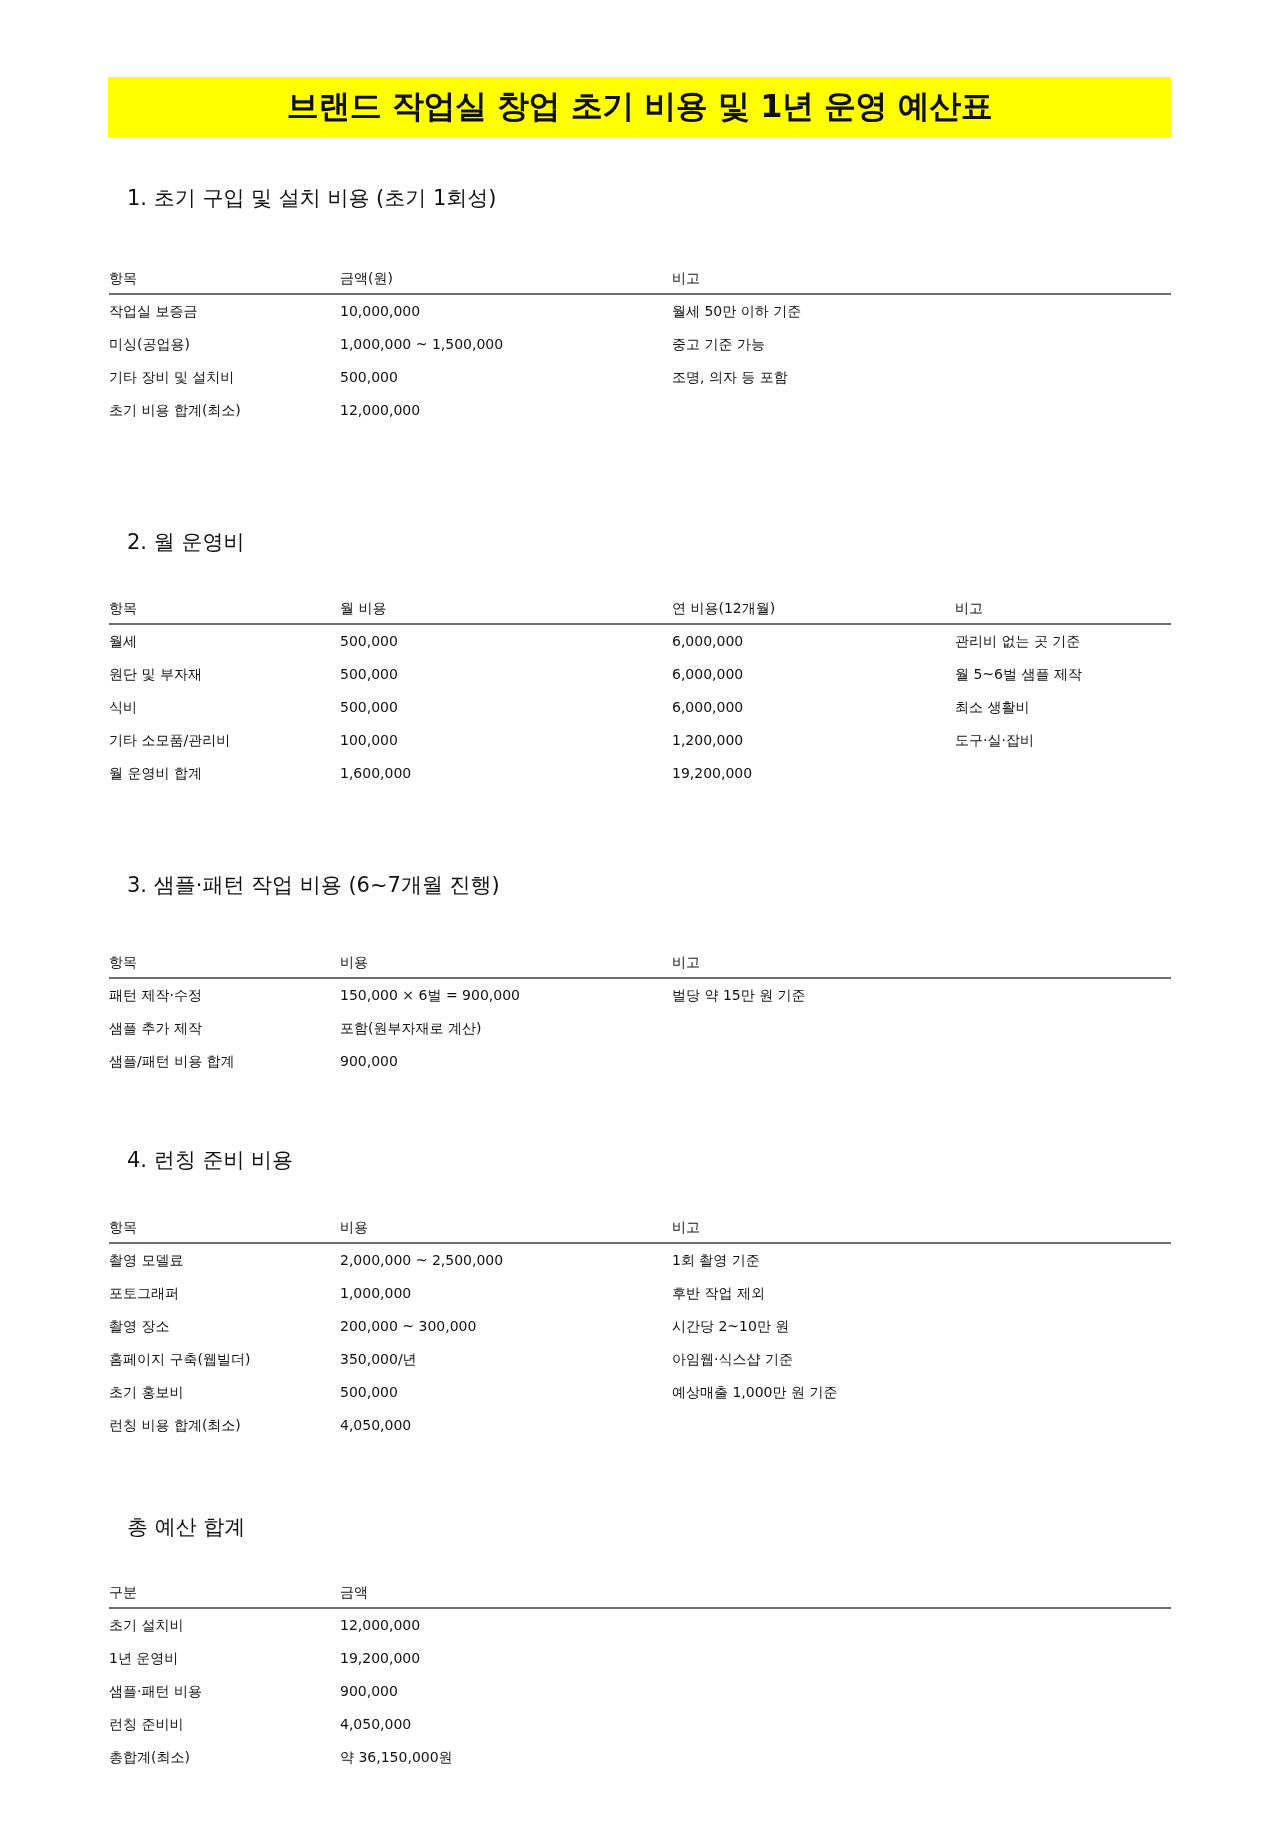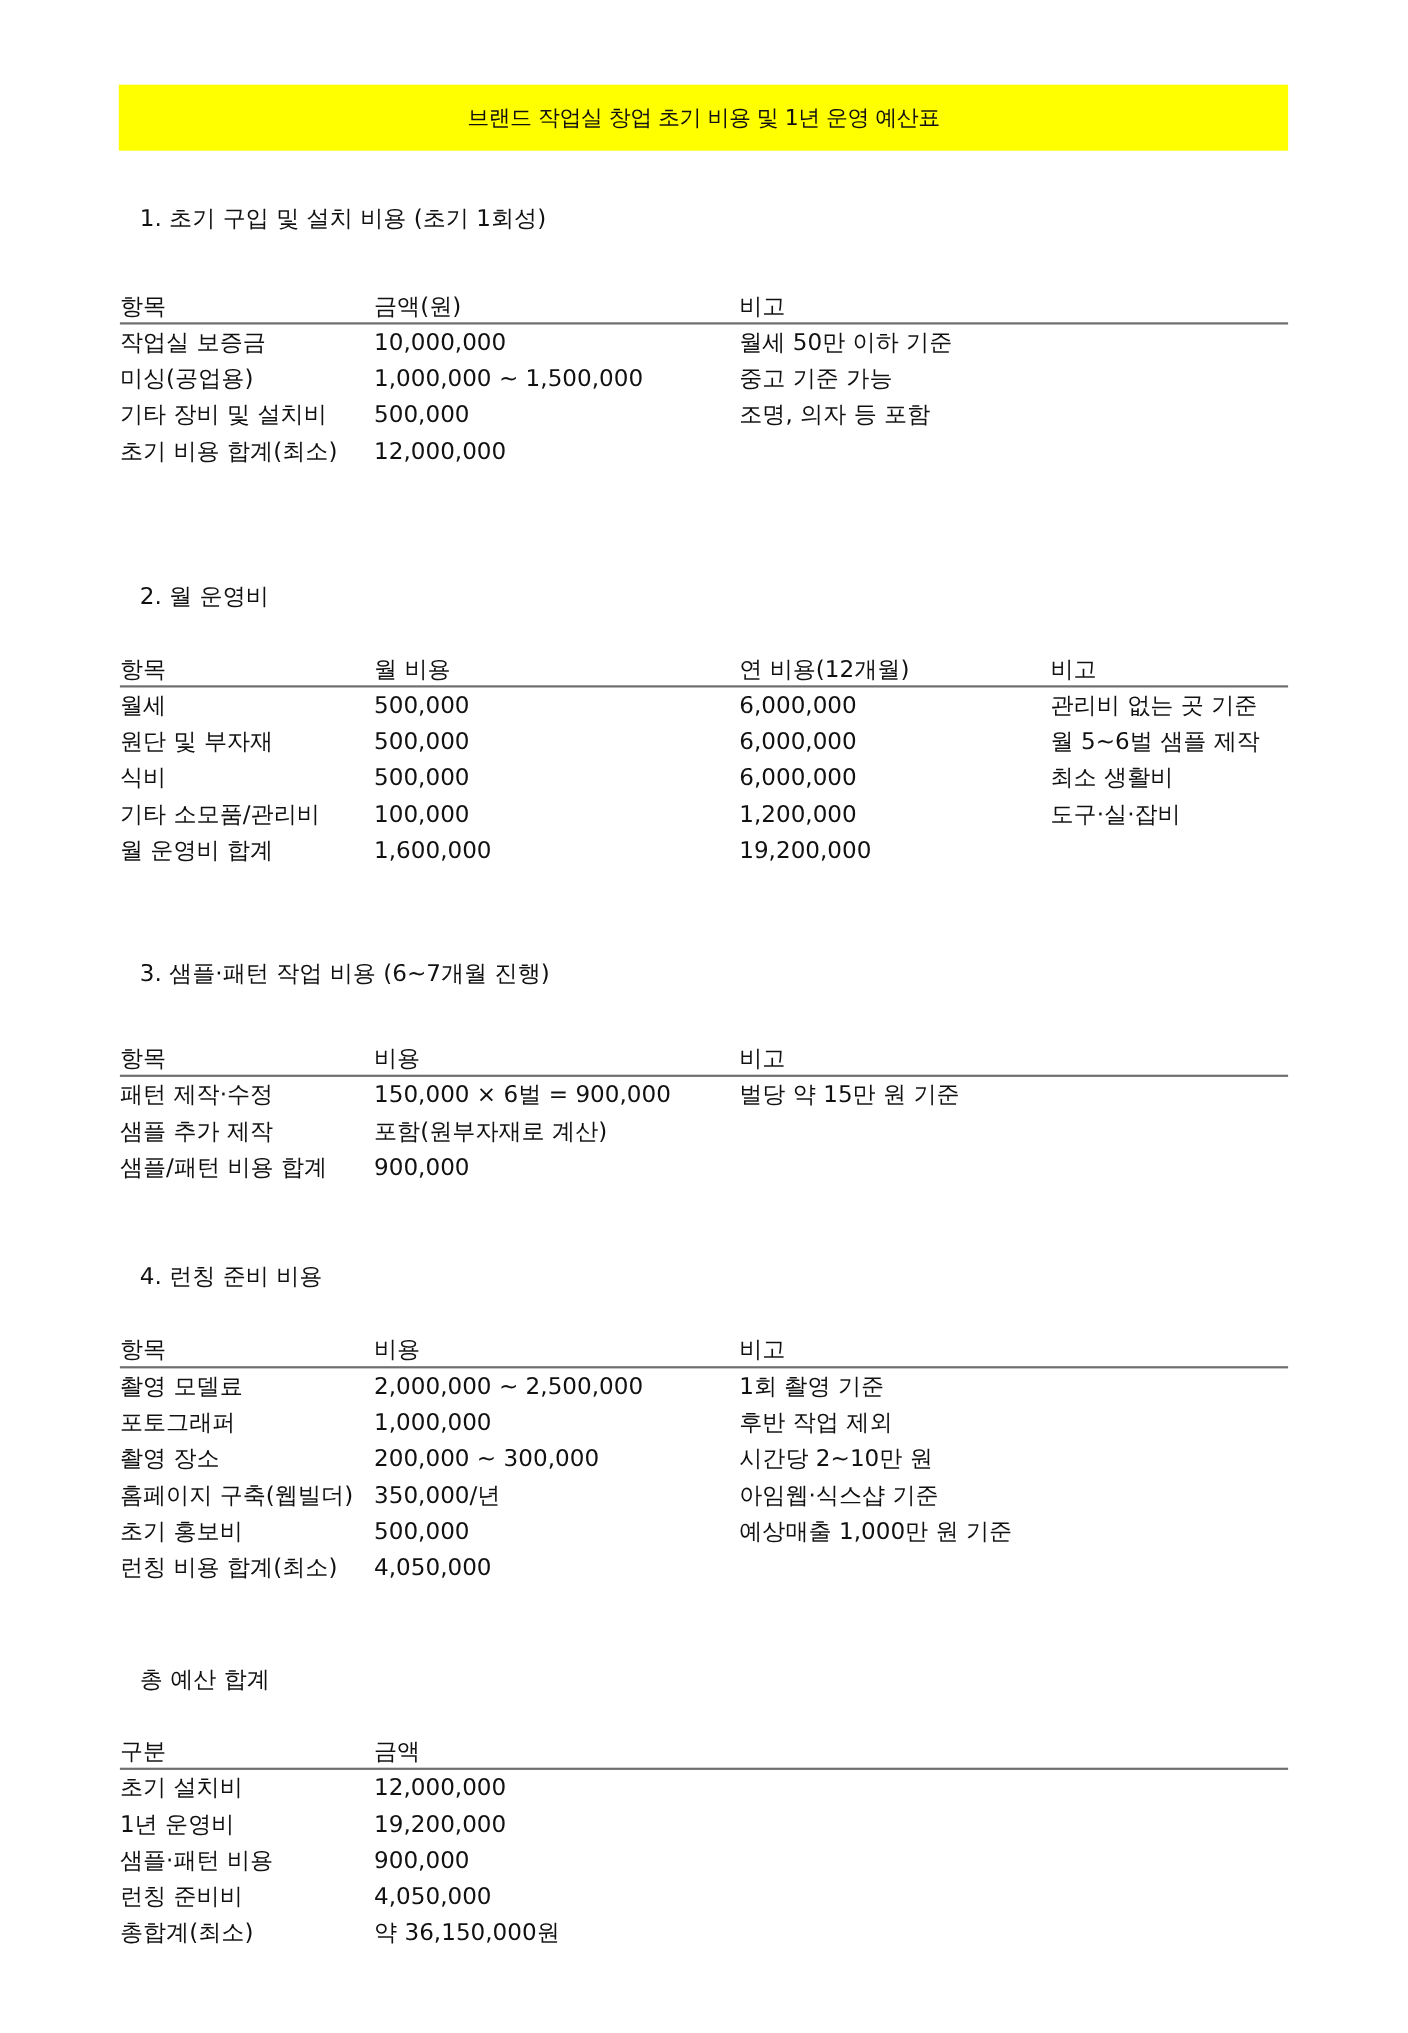--- a/index.html
+++ b/index.html
@@ -1,23 +1,23 @@
 <!DOCTYPE html>
 <html><head>
 <meta charset="utf-8">
 <style>
   html, body { margin: 0; padding: 0; background: #ffffff; }
   body { width: 1280px; height: 1848px; position: relative; overflow: hidden;
          font-family: "DejaVu Sans", "Liberation Sans", sans-serif; color: #111111; }
   .banner { position: absolute; left: 108px; top: 77px; width: 1063px; height: 60px;
             background: #ffff00; display: flex; align-items: center; justify-content: center; }
-  .banner h1 { margin: 0; font-size: 20px; font-weight: normal; color: #111; letter-spacing: -0.5px; }
+  .banner h1 { margin: 0; font-size: 32px; font-weight: bold; color: #111; letter-spacing: -0.5px; }
   .section-title { position: absolute; left: 127px; margin: 0; font-size: 21px; font-weight: normal;
                    line-height: 32px; color: #111; }
-  .tbl { position: absolute; left: 109px; width: 1062px; font-size: 21px; }
+  .tbl { position: absolute; left: 109px; width: 1062px; font-size: 14px; }
   .tbl .hdr { position: relative; height: 30px; border-bottom: 2px solid #6e6e6e; }
   .tbl .row { position: relative; height: 33px; }
   .tbl .cell { position: absolute; top: 4px; white-space: nowrap; line-height: 24px; }
   .tbl .hdr .cell { top: 3px; }
 </style>
 </head>
 <body>
 
 <div class="banner">
   <h1>브랜드 작업실 창업 초기 비용 및 1년 운영 예산표</h1>

